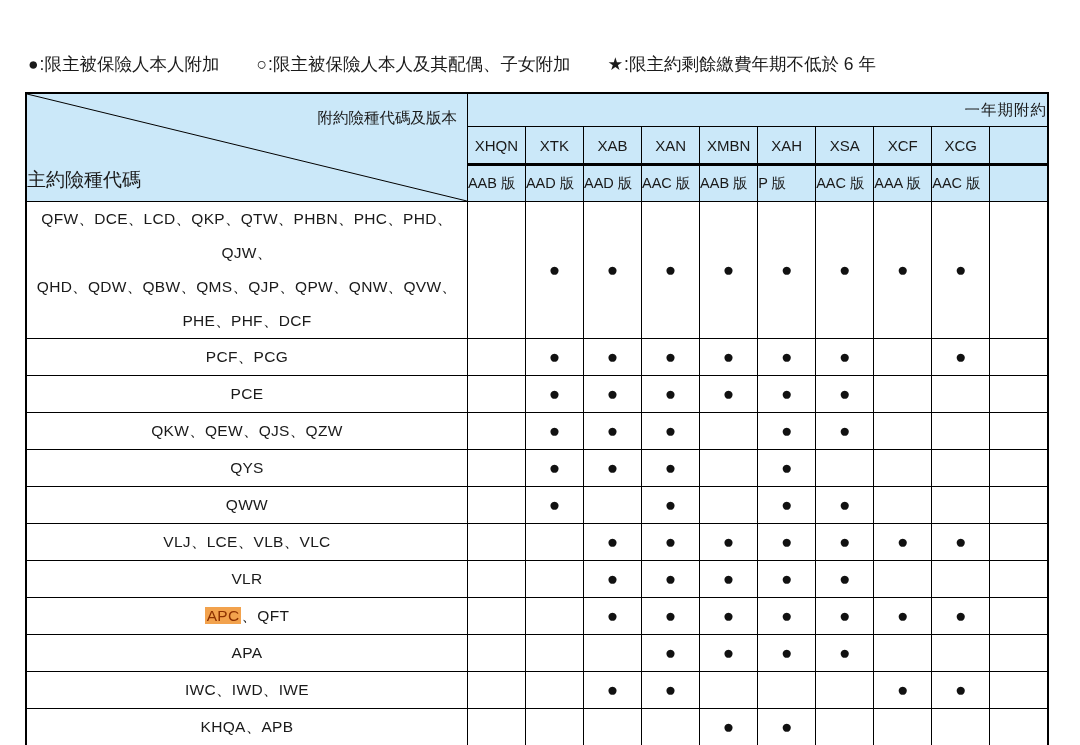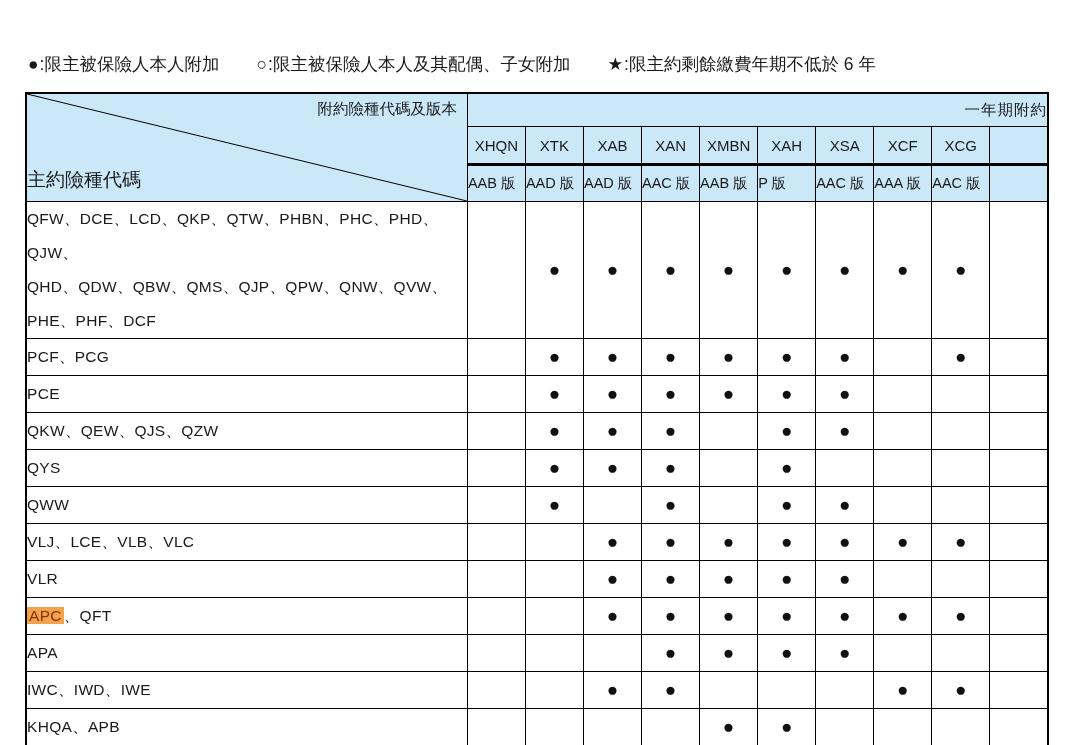--- a/index.html
+++ b/index.html
@@ -29,37 +29,37 @@
     border:1px solid var(--border);
     padding:0;vertical-align:middle;
     font-size:15.5px;color:var(--text);
   }
   table.grid{border:2px solid var(--border);}
   td.corner{
     position:relative;background:var(--header-bg);
     width:441px;height:106px;
   }
   td.corner svg{position:absolute;left:0;top:0;width:100%;height:100%;display:block;}
-  .corner-tr{position:absolute;top:5px;right:10px;font-size:15.5px;}
+  .corner-tr{position:absolute;top:14px;right:10px;font-size:15.5px;}
   .corner-bl{position:absolute;bottom:8px;left:0;font-size:19px;}
   td.group-hdr{
     background:var(--header-bg);text-align:right;height:32px;
     font-size:15.5px;letter-spacing:1px;
   }
   tr.codes-row td{
     background:var(--header-bg);text-align:center;height:36px;
     font-size:15px;border-bottom:3px solid var(--border);margin-top:21px;
   }
   tr.versions-row td{
     background:var(--header-bg);text-align:left;height:35px;
     font-size:14.5px;
   }
   tbody td{height:36px;background:#fff;}
   td.label-cell{
-    text-align:left;padding:2px 6px 2px 12px;line-height:34px;
+    text-align:center;padding:2px 6px 2px 12px;line-height:34px;
     letter-spacing:0.3px;
   }
   td.mark-cell{text-align:center;}
   .bullet{font-size:19px;line-height:1;color:#111;}
   .hl{
     background:var(--hl-bg);color:var(--hl-tx);
     padding:0 2px;
   }
 </style>
 </head>

